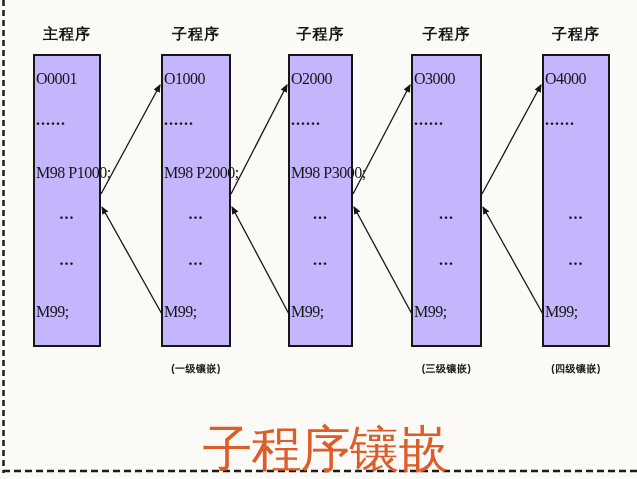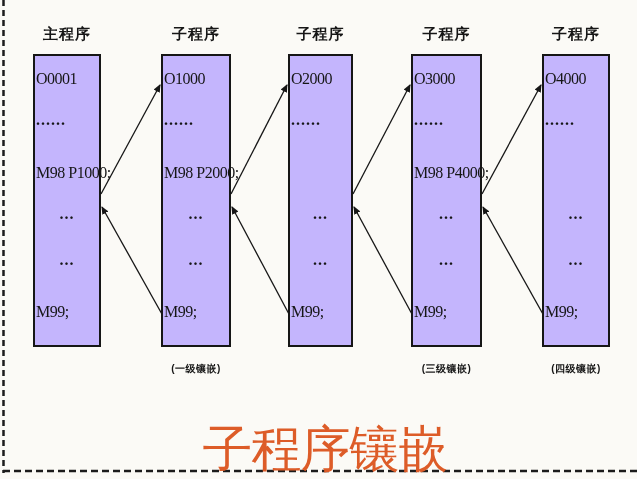--- a/index.html
+++ b/index.html
@@ -102,32 +102,32 @@
       <div class="ln ret">M99;</div>
     </div>
     <div class="cap">(一级镶嵌)</div>
   </div>
 
   <div class="prog c2">
     <div class="hdr">子程序</div>
     <div class="box">
       <div class="ln o">O2000</div>
       <div class="ln dot6">......</div>
+      <div class="ln call">M98 P3000;</div>
       <div class="ln d3a">...</div>
       <div class="ln d3b">...</div>
       <div class="ln ret">M99;</div>
     </div>
   </div>
 
   <div class="prog c3">
     <div class="hdr">子程序</div>
     <div class="box">
       <div class="ln o">O3000</div>
       <div class="ln dot6">......</div>
-      <div class="ln call">M98 P4000;</div>
       <div class="ln d3a">...</div>
       <div class="ln d3b">...</div>
       <div class="ln ret">M99;</div>
     </div>
     <div class="cap">(三级镶嵌)</div>
   </div>
 
   <div class="prog c4">
     <div class="hdr">子程序</div>
     <div class="box">

